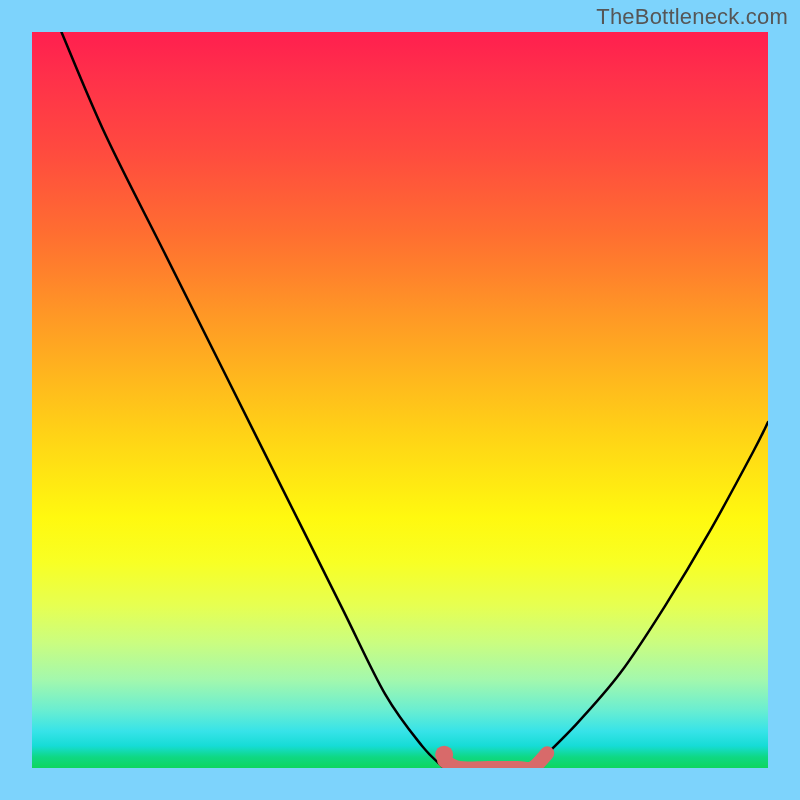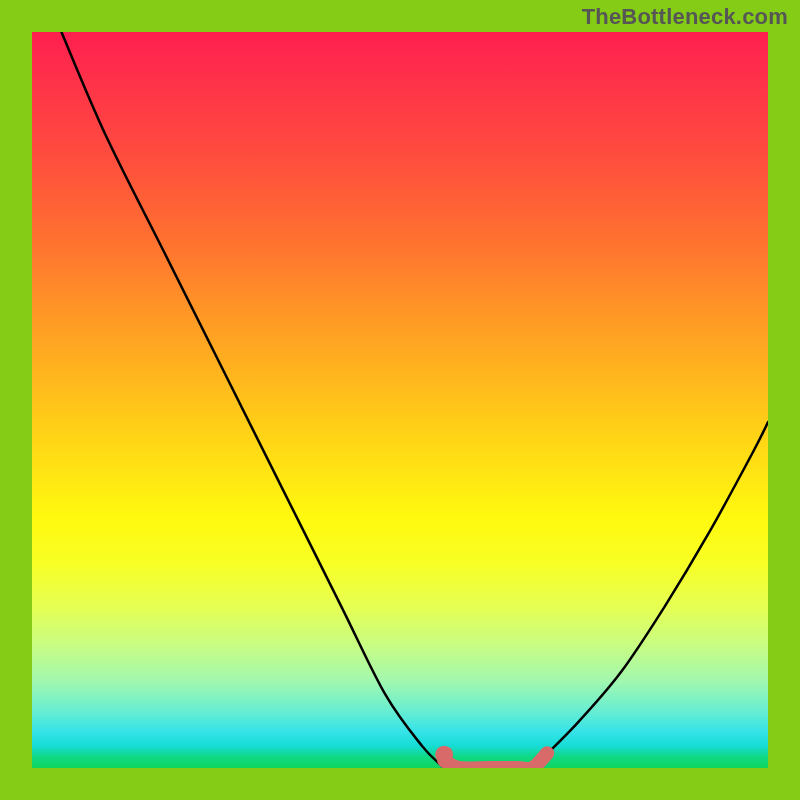--- a/index.html
+++ b/index.html
@@ -1,22 +1,21 @@
 <!DOCTYPE html>
 <html><head>
 <meta charset="utf-8">
 <style>
   * { margin: 0; padding: 0; box-sizing: border-box; }
   html, body { width: 800px; height: 800px; overflow: hidden; background: #000; }
   .frame {
     position: relative;
     width: 800px;
     height: 800px;
-    background: #84cc16;
-    font-weight: bold;
+    background: #7dd3fc;
   }
   .watermark {
     position: absolute;
     top: 4px;
     right: 12px;
     font-family: Arial, Helvetica, sans-serif;
     font-size: 22px;
     color: #565656;
     letter-spacing: 0.2px;
     z-index: 10;

